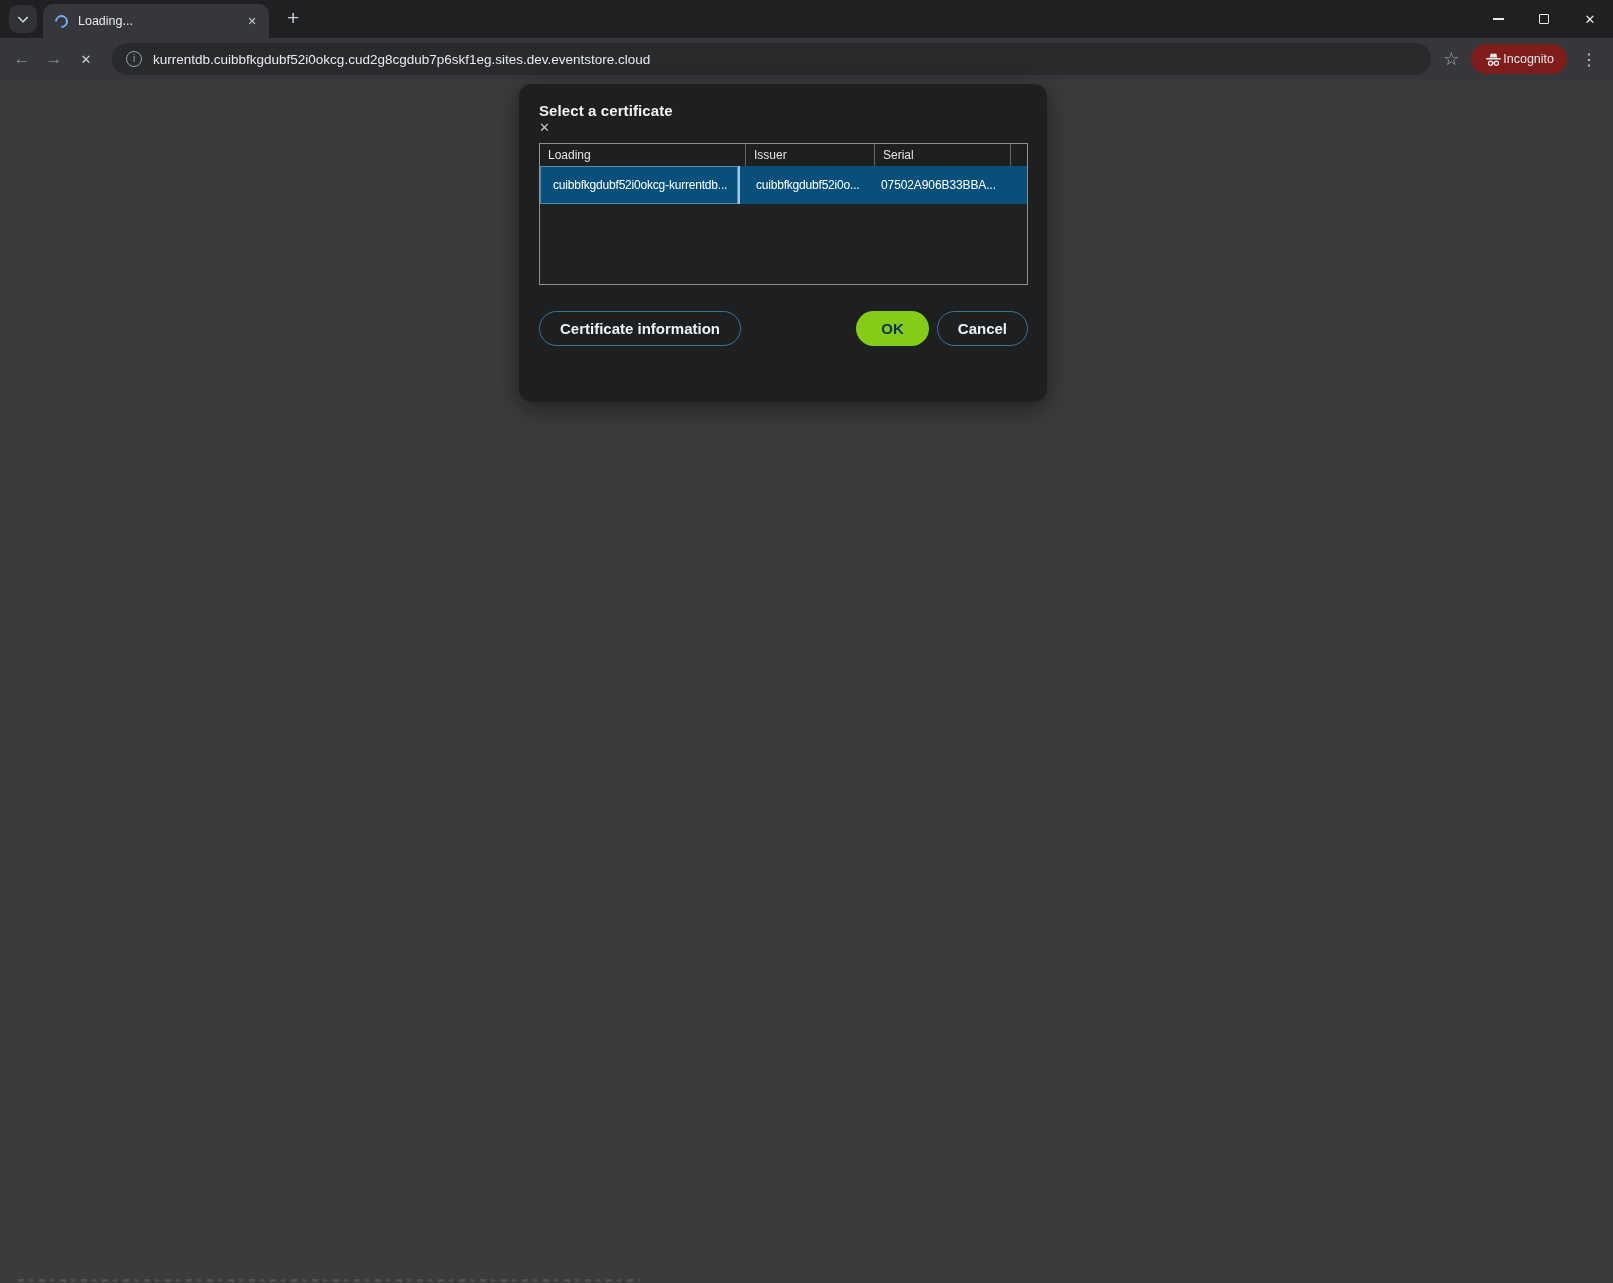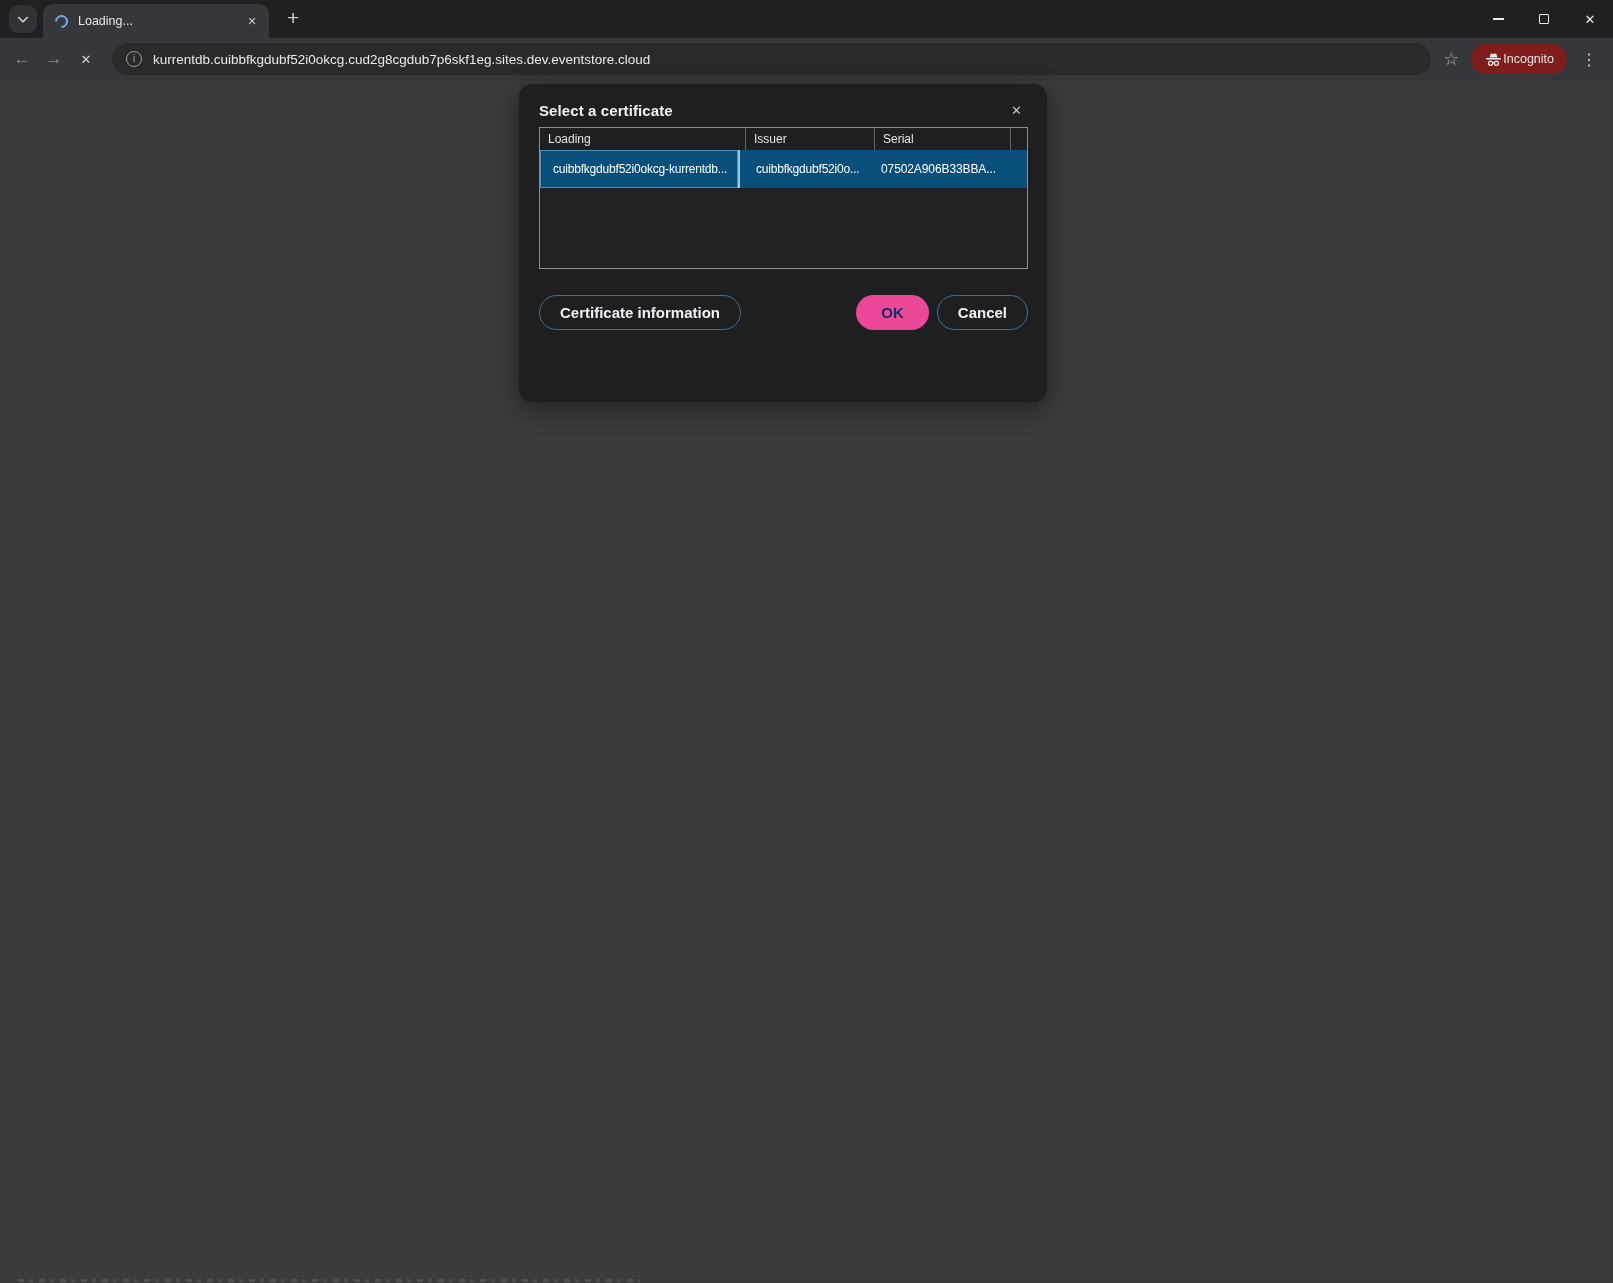--- a/index.html
+++ b/index.html
@@ -75,21 +75,21 @@
   
   .content { position:relative; height:1203px; background:#3b3b3b; }
 
   
   .dialog {
     position:absolute; left:519px; top:4px; width:528px; height:318px;
     background:#1e1f20; border-radius:13px;
     box-shadow:0 6px 24px rgba(0,0,0,.45);
     padding:18px 19px 0 20px;
   }
-  .dlg-head { display:flex; justify-content:space-between; align-items:flex-start; }
+  .dlg-head { display:flex; justify-content:space-between; align-items:flex-start;flex-direction:column; }
   .dlg-title { margin:0; font-size:15px; font-weight:bold; color:#f1f1f1; letter-spacing:.1px; }
   .dlg-close { color:#c4c4c4; font-size:13px; margin:1px 6px 0 0; }
   .dlg-sub { margin:13px 0 0 0; font-size:11.5px; line-height:19px; color:#dadada; letter-spacing:-.1px; }
   .dlg-sub span { white-space:nowrap; }
 
   .cert-table {
     margin-top:8px; width:489px; height:142px;
     border:1px solid #8f8f8f; background:#202122; overflow:hidden;
   }
   .thead { display:flex; height:22px; background:#1e1f20; color:#e6e6e6; font-size:12px; }
@@ -106,21 +106,21 @@
   }
   .td-issuer { width:131px; padding-left:16px; letter-spacing:-.2px;text-align:center; }
   .td-serial { flex:1; padding-left:10px; letter-spacing:-.1px; }
 
   .dlg-actions { display:flex; align-items:center; margin-top:26px; }
   .btn {
     height:35px; border-radius:18px; font-family:Liberation Sans, sans-serif; font-size:15px;
     font-weight:600; cursor:default;
   }
   .btn-outline { background:transparent; border:1px solid #3d7294; color:#eef1f5; padding:0 20px; }
-  .btn-filled  { background:#ec4899; border:none; color:#11305f; padding:0 25px; }
+  .btn-filled  { background:#84cc16; border:none; color:#11305f; padding:0 25px; }
   .btn-cancel  { margin-left:8px;text-align:center; }
   .spacer { flex:1; }
 
   
   .status-remnant {
     position:absolute; left:18px; bottom:1px; width:622px; height:3px;
     background:repeating-linear-gradient(90deg,#626262 0 6px,transparent 6px 11px,#585858 11px 15px,transparent 15px 21px);
     opacity:.55;
   }
 </style>

